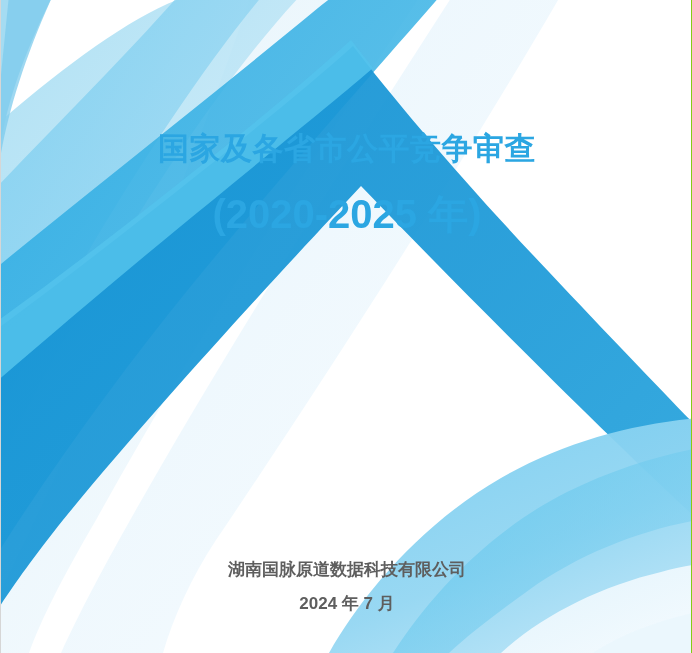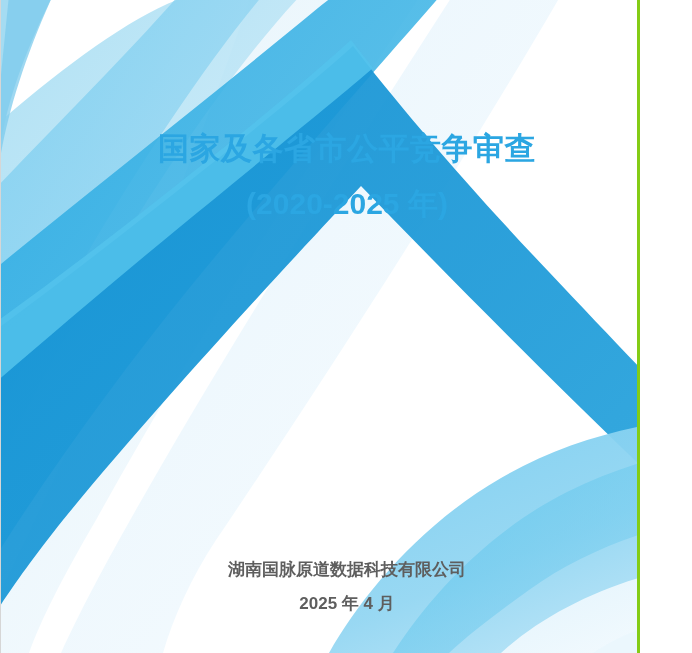--- a/index.html
+++ b/index.html
@@ -5,27 +5,27 @@
   html, body {
     margin: 0;
     padding: 0;
     background: #ffffff;
   }
   body {
     font-family: "Liberation Sans", "DejaVu Sans", sans-serif;
   }
   #cover {
     position: relative;
-    width: 640px;
+    width: 692px;
     height: 653px;
     background: #ffffff;
     overflow: hidden;
     box-sizing: border-box;
     border-left: 1px solid #d6d6d6;
-    border-right: 3px solid #84cc16;
+    border-right: 1px solid #84cc16;
   }
   #bg-art {
     position: absolute;
     left: 0;
     top: 0;
     width: 692px;
     height: 653px;
     display: block;
     pointer-events: none;
   }
@@ -45,23 +45,23 @@
   }
   .title-line {
     color: #2ba6e2;
     font-weight: bold;
     font-size: 31px;
     line-height: 46px;
     letter-spacing: 0.5px;
     white-space: nowrap;
   }
   .title-line.year {
-    font-size: 30px;
+    font-size: 40px;
     letter-spacing: 0px;
-    margin-top: 9px;
+    margin-top: 19px;
   }
   .footer-block {
     position: absolute;
     left: 0;
     top: 553px;
     width: 692px;
     text-align: center;
   }
   .footer-line {
     color: #5e5e5e;
@@ -186,17 +186,17 @@
 
   <div id="content">
 
     <div class="title-block">
       <div class="title-line">国家及各省市公平竞争审查</div>
       <div class="title-line year">(2020-2025 年)</div>
     </div>
 
     <div class="footer-block">
       <div class="footer-line">湖南国脉原道数据科技有限公司</div>
-      <div class="footer-line">2025 年 4 月</div>
+      <div class="footer-line">2024 年 7 月</div>
     </div>
 
   </div>
 </div>
 
 </body></html>

